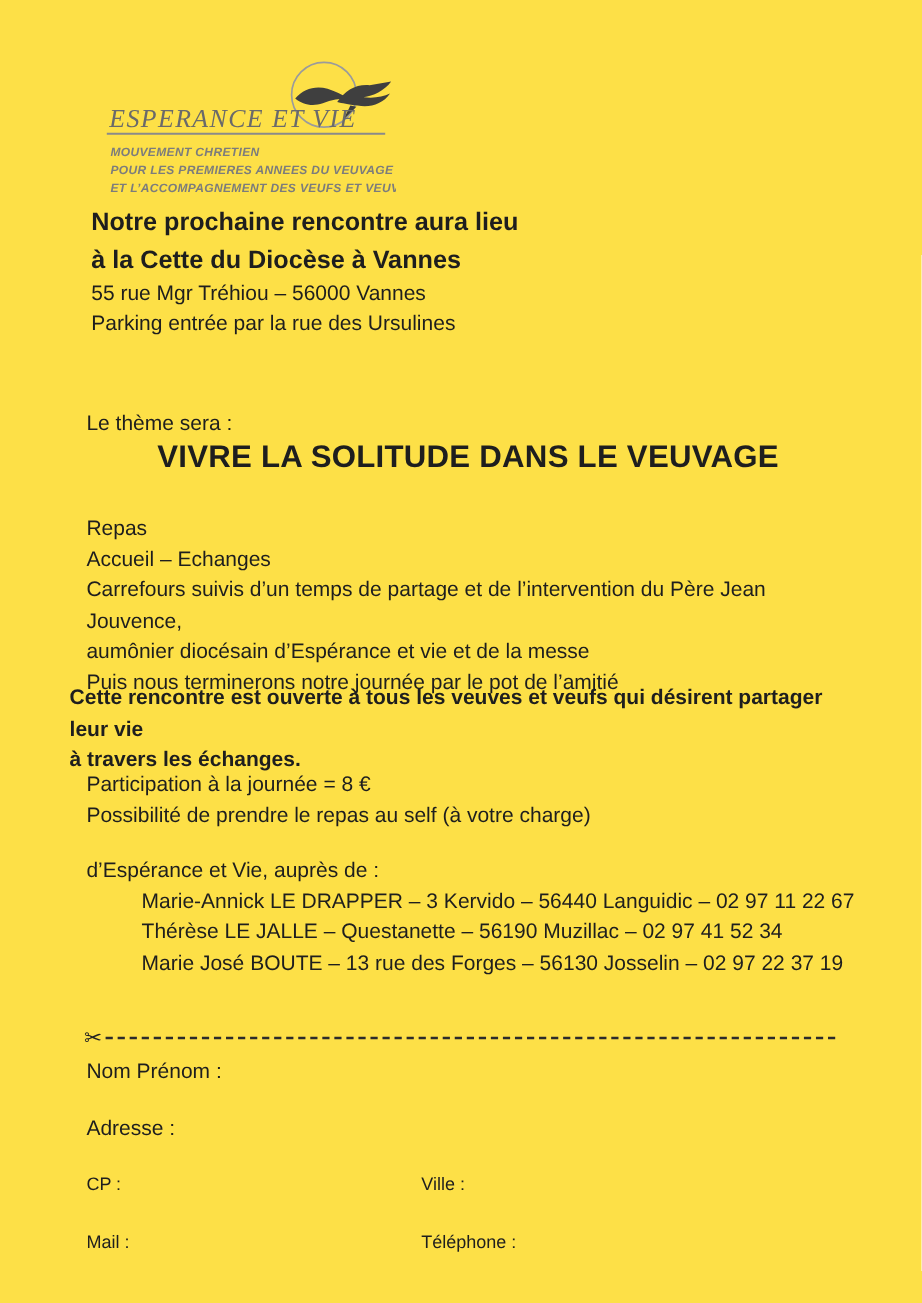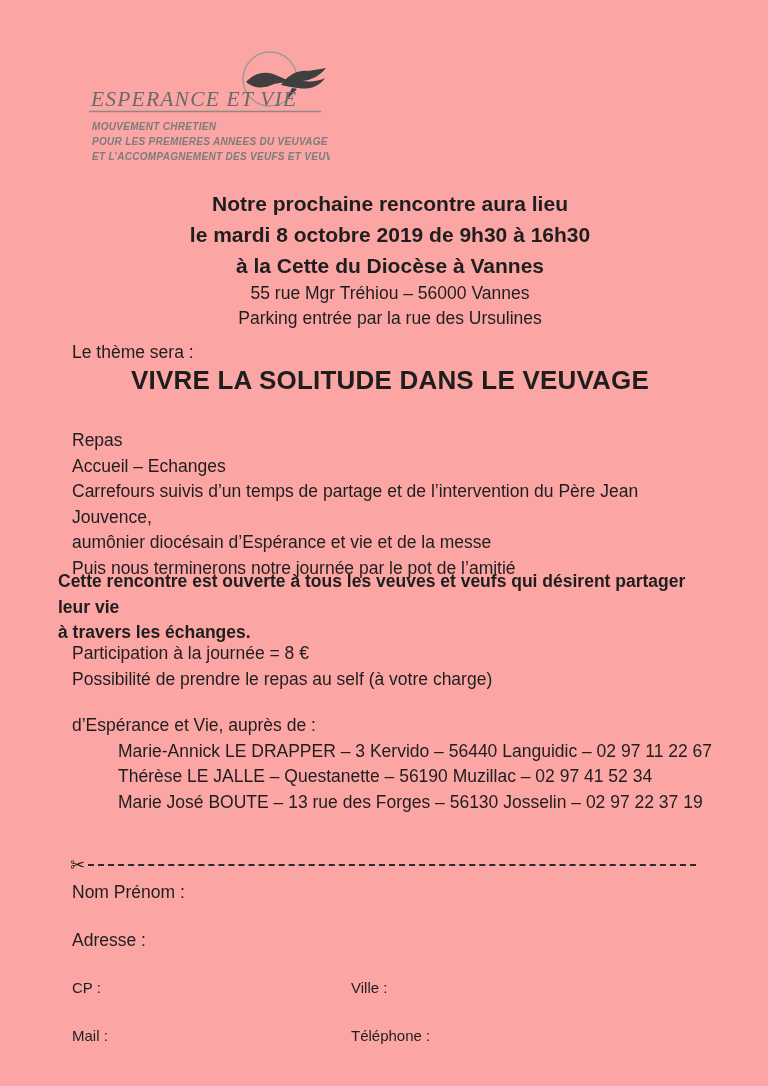--- a/index.html
+++ b/index.html
@@ -1,27 +1,27 @@
 <!DOCTYPE html>
 <html><head>
 <meta charset="utf-8">
 <style>
   html,body { margin:0; padding:0; background:#ffffff; }
   .page {
     position:relative;
     width:768px; height:1086px;
-    background:#fca5a5;
+    background:#fde047;
     font-family:"Liberation Sans","DejaVu Sans",sans-serif;
     color:#1e1e1e;
     overflow:hidden;
   }
   
   .logo { position:absolute; left:85px; top:40px; width:245px; height:132px; }
   
-  .header-block { position:absolute; left:76px; top:188px; width:628px; text-align:center; }
+  .header-block { position:absolute; left:76px; top:170px; width:628px; }
   .header-bold  { font-size:21px; font-weight:700; line-height:31px; }
   .header-reg   { font-size:17.5px; line-height:25px; }
   
   .theme-intro { position:absolute; left:72px; top:342px; font-size:17.5px; }
   .theme-title { position:absolute; left:76px; top:365px; width:628px; text-align:center;
                  font-size:26px; font-weight:700; letter-spacing:0.2px; }
   
   .bodytxt { font-size:17.5px; line-height:25.5px; }
   .program   { position:absolute; left:72px; top:428px; width:650px; }
   .note      { position:absolute; left:58px; top:569px; width:650px; font-weight:700; }
@@ -55,21 +55,20 @@
     </g>
     <text x="6" y="66" font-family="'Liberation Serif','DejaVu Serif',serif" font-style="italic" font-size="21.5" letter-spacing="1.2" fill="#6a6a6a">ESPERANCE ET VIE</text>
     <line x1="4" y1="71.5" x2="236" y2="71.5" stroke="#8a8a8a" stroke-width="1.6"></line>
     <text x="7" y="90" font-size="10" font-weight="bold" font-style="italic" letter-spacing="0.3" fill="#7c7c7c">MOUVEMENT CHRETIEN</text>
     <text x="7" y="105" font-size="10" font-weight="bold" font-style="italic" letter-spacing="0.3" fill="#7c7c7c">POUR LES PREMIERES ANNEES DU VEUVAGE</text>
     <text x="7" y="120" font-size="10" font-weight="bold" font-style="italic" letter-spacing="0.3" fill="#7c7c7c">ET L’ACCOMPAGNEMENT DES VEUFS ET VEUVES</text>
   </svg>
 
   <div class="header-block">
     <div class="header-bold">Notre prochaine rencontre aura lieu</div>
-    <div class="header-bold">le mardi 8 octobre 2019 de 9h30 à 16h30</div>
     <div class="header-bold">à la Cette du Diocèse à Vannes</div>
     <div class="header-reg">55 rue Mgr Tréhiou – 56000 Vannes</div>
     <div class="header-reg">Parking entrée par la rue des Ursulines</div>
   </div>
 
   <div class="theme-intro">Le thème sera :</div>
   <div class="theme-title">VIVRE LA SOLITUDE DANS LE VEUVAGE</div>
 
   <div class="program bodytxt">
     <div>Repas</div>

